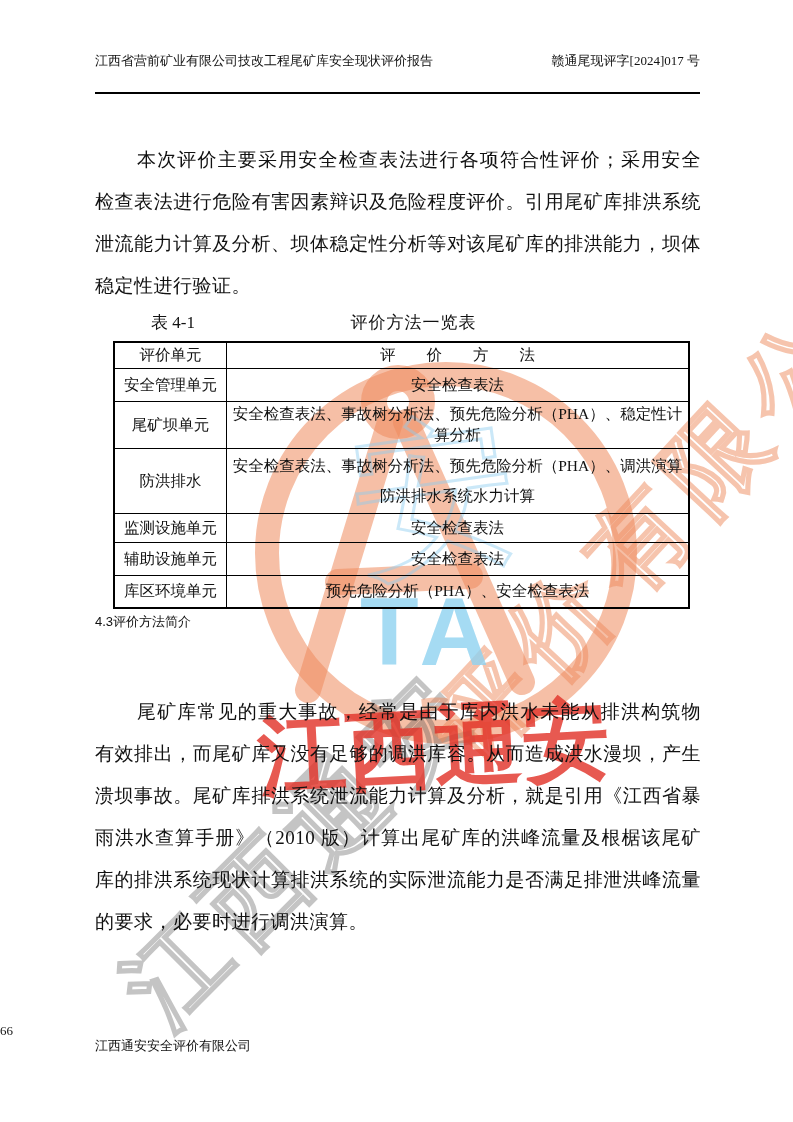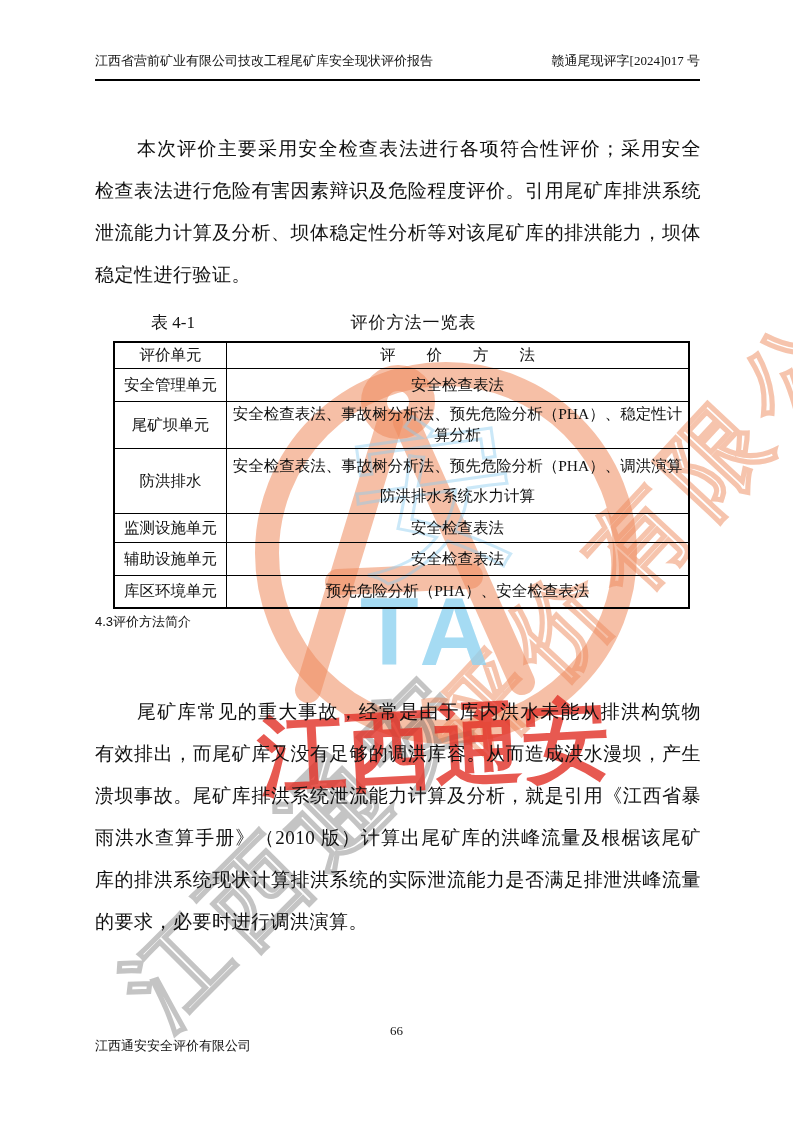--- a/index.html
+++ b/index.html
@@ -48,29 +48,29 @@
     position:absolute;left:258px;top:700px;font-size:88px;line-height:1.1;
     font-family:"Liberation Sans", sans-serif;font-weight:bold;
     color:rgba(226,53,43,0.82);letter-spacing:0px;
     transform:rotate(-3deg);white-space:nowrap;
   }
   
   .layer{position:absolute;z-index:1;}
   .page-header{
     left:95px;top:52px;width:605px;
     display:flex;justify-content:space-between;align-items:flex-end;
-    font-size:13px;padding-bottom:9px;border-bottom:2.5px solid #000;
+    font-size:13px;padding-bottom:22px;border-bottom:2.5px solid #000;
   }
   .h-42{left:95px;top:95px;font-family:"Liberation Sans", sans-serif;font-weight:bold;font-size:20px;}
   .para{
     left:95px;width:606px;font-size:19px;line-height:42px;
     text-align:justify;text-justify:inter-character;letter-spacing:0.5px;
     text-indent:42px;
   }
-  .para-1{top:128px;}
+  .para-1{top:139px;}
   .para-2{top:691px;}
   .tbl-caption{
     left:113px;top:311px;width:577px;height:26px;font-size:17px;
   }
   .tbl-caption .cap-label{position:absolute;left:38px;top:0;}
   .tbl-caption .cap-title{position:absolute;left:12px;width:100%;text-align:center;letter-spacing:1px;}
   .tbl-wrap{left:113px;top:341px;width:577px;}
   table.eval{
     width:577px;border-collapse:collapse;background:transparent;
     font-size:15.5px;table-layout:fixed;
@@ -85,21 +85,21 @@
   .rh-1{height:33px;}
   .rh-2{height:27px;}
   .rh-3{height:60px;}
   .rh-4{height:29px;}
   .rh-5{height:33px;}
   .rh-6{height:32px;margin-top:48px;}
   .m-line{line-height:30px;}
   .h-43{left:95px;top:613px;font-family:"Liberation Sans", sans-serif;font-weight:normal;font-size:13px;}
   .h-431{left:95px;top:650px;font-family:"Liberation Sans", sans-serif;font-weight:bold;font-size:20px;}
   .page-footer-company{left:95px;top:1037px;font-size:13px;}
-  .page-footer-num{left:0;top:1023px;width:793px;text-align:center;font-size:13px;}
+  .page-footer-num{left:0;top:1023px;width:793px;text-align:left;font-size:13px;}
 </style>
 </head>
 <body>
 
 <div class="page">
 
   <div class="wm">
     <div class="wm-ring"></div>
     <svg class="wm-logo" width="400" height="420" viewBox="0 0 400 420">
       <g stroke="rgba(238,138,92,0.55)" stroke-width="26" fill="none" stroke-linecap="round">

